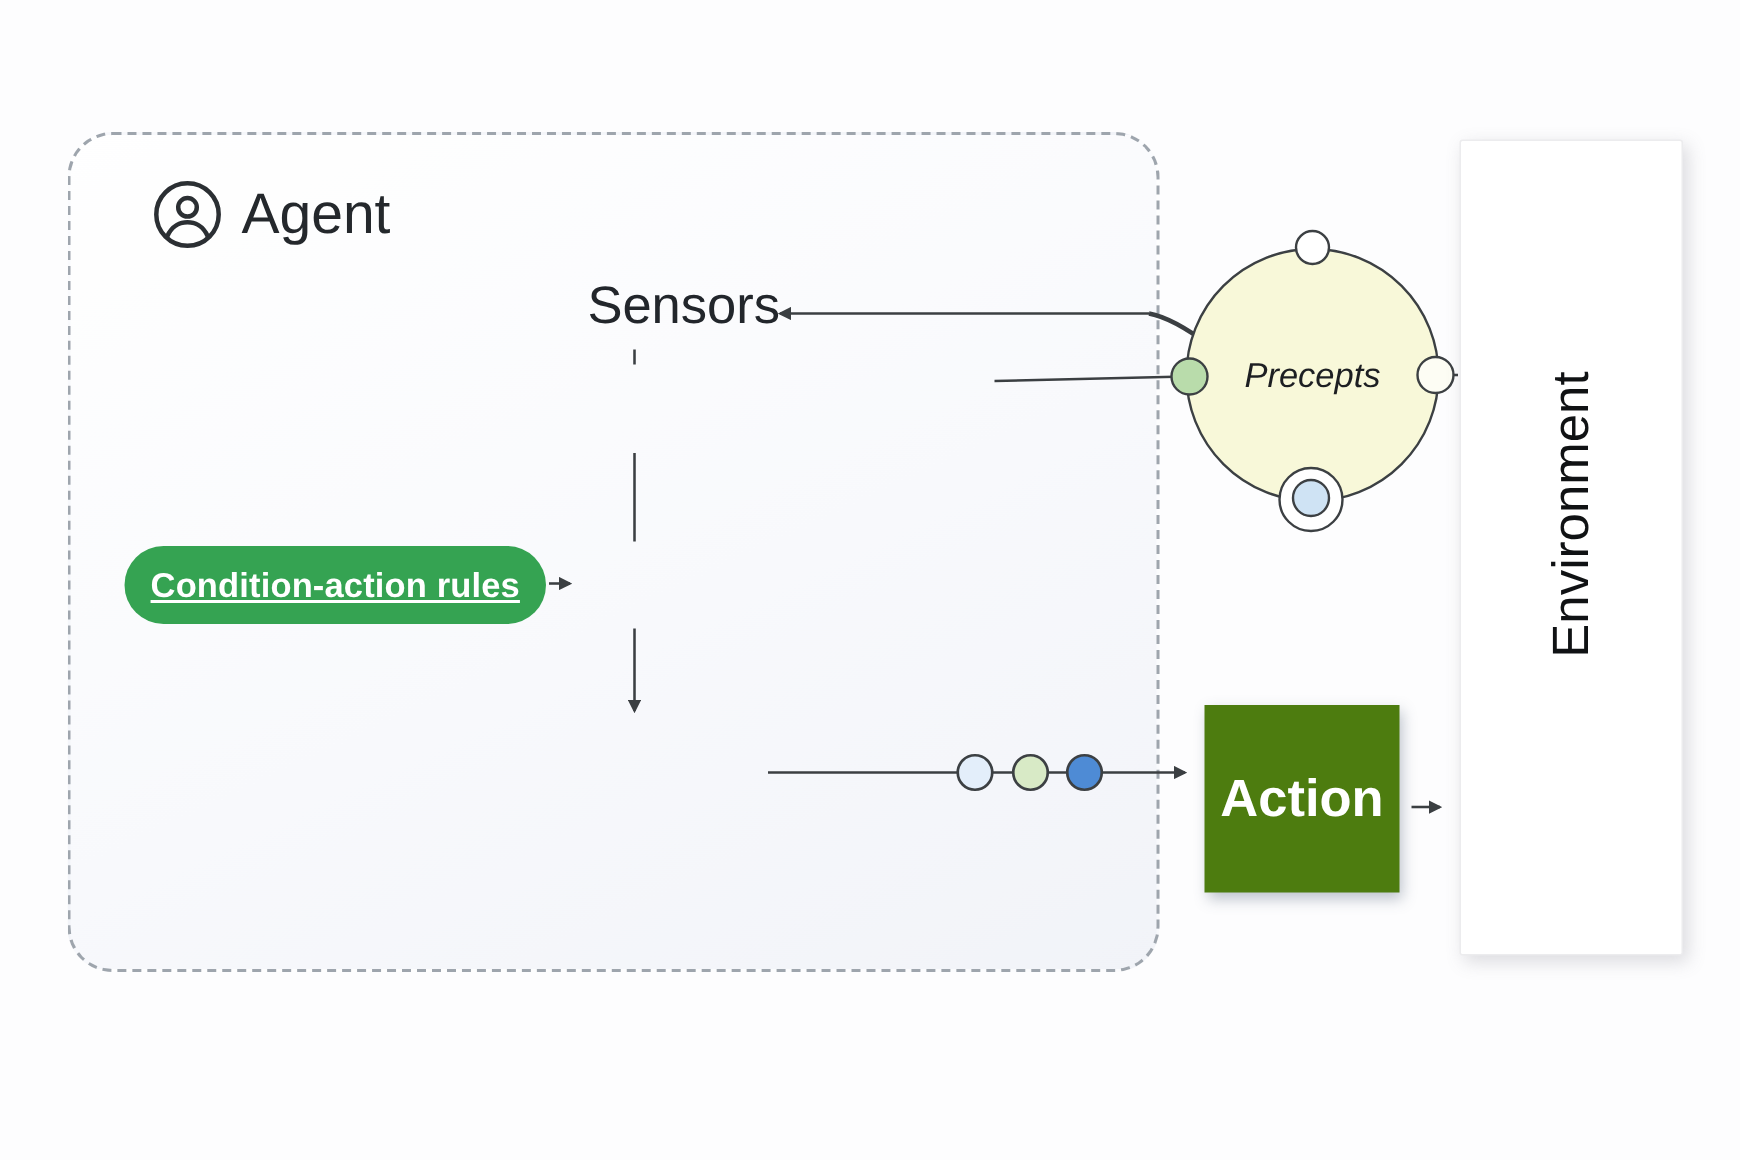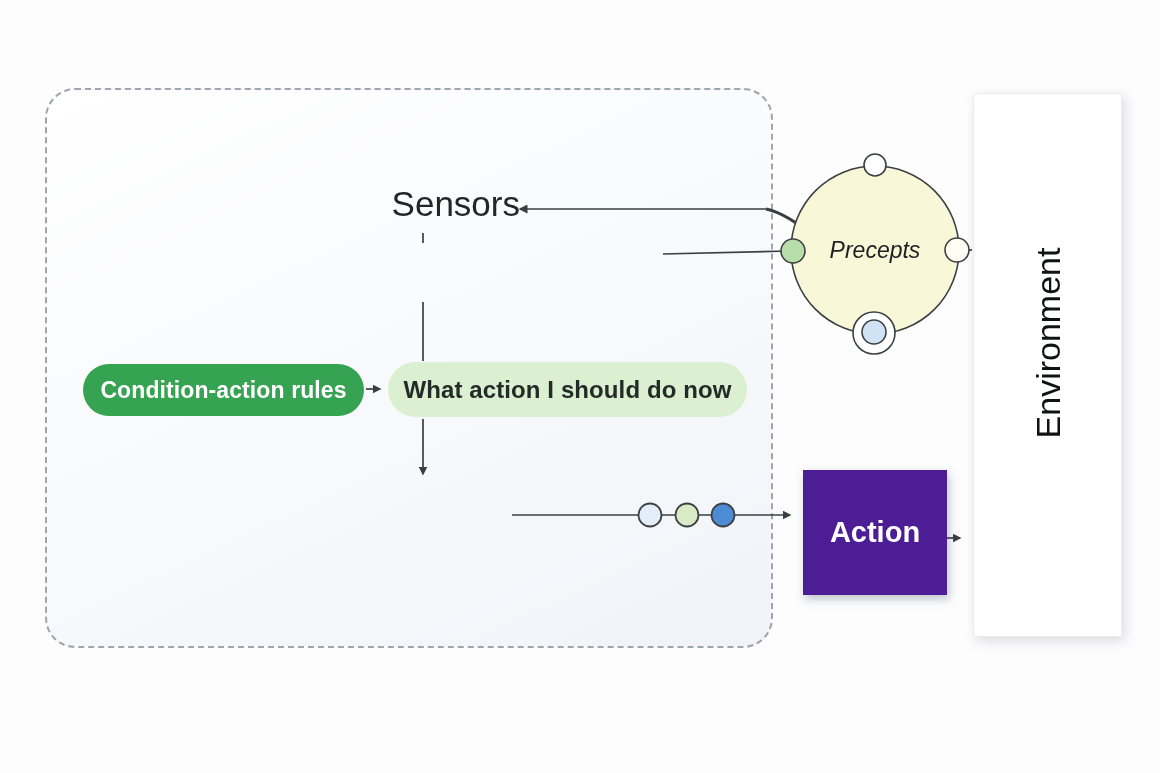--- a/index.html
+++ b/index.html
@@ -28,30 +28,30 @@
   .pill{
     position:absolute;display:flex;align-items:center;justify-content:center;
     border-radius:28px;font-weight:600;letter-spacing:.1px;
   }
   .pill.blue{
     left:328px;top:245px;width:339px;height:55px;
     background:#d3e9fc;color:#1d2b3a;font-size:24px;
   }
   .pill.green{
     left:83px;top:364px;width:281px;height:52px;border-radius:26px;
-    background:#35a352;color:#ffffff;font-size:23px;
+    background:#35a352;color:#ffffff;font-size:23px;text-decoration:underline;
   }
   .pill.lightgreen{
     left:388px;top:362px;width:359px;height:55px;
     background:#daf0d1;color:#232a27;font-size:24px;
   }
   .action-box{
-    position:absolute;left:803px;top:470px;width:144px;height:125px;
-    background:#4c1d95;display:flex;align-items:center;justify-content:center;
-    color:#ffffff;font-size:29px;font-weight:600;
+    position:absolute;left:803px;top:470px;width:130px;height:125px;
+    background:#4d7c0f;display:flex;align-items:center;justify-content:center;
+    color:#ffffff;font-size:35px;font-weight:600;
     box-shadow:2px 4px 9px rgba(70,85,110,0.35);
   }
   .env-box{
     position:absolute;left:973px;top:93px;width:149px;height:544px;
     background:#ffffff;border:1px solid #ececee;box-sizing:border-box;
     box-shadow:3px 4px 12px rgba(100,100,115,0.22);border-radius:2px;
   }
   .env-text{
     position:absolute;left:50%;top:46%;
     transform:translate(-50%,-50%) rotate(-90deg);
@@ -99,27 +99,34 @@
     <circle cx="793" cy="251" r="12" fill="#b9dcab" stroke="#3c4043" stroke-width="1.6"></circle>
     <circle cx="957" cy="250" r="12" fill="#fdfdf4" stroke="#3c4043" stroke-width="1.6"></circle>
     <circle cx="874" cy="333" r="21" fill="#ffffff" stroke="#3c4043" stroke-width="1.6"></circle>
     <circle cx="874" cy="332" r="12" fill="#cfe3f4" stroke="#3c4043" stroke-width="1.6"></circle>
 
     <circle cx="650" cy="515" r="11.5" fill="#e3eefa" stroke="#3c4043" stroke-width="1.8"></circle>
     <circle cx="687" cy="515" r="11.5" fill="#d8eac6" stroke="#3c4043" stroke-width="1.8"></circle>
     <circle cx="723" cy="515" r="11.5" fill="#4e8bd5" stroke="#3c4043" stroke-width="1.8"></circle>
   </svg>
 
+  <div class="agent-label">
+    <svg width="48" height="48" viewBox="0 0 24 24" fill="none">
+      <circle cx="12" cy="12" r="10.4" stroke="#2b2f33" stroke-width="1.5"></circle>
+      <circle cx="12" cy="9.6" r="3.1" stroke="#2b2f33" stroke-width="1.5"></circle>
+      <path d="M5.2 19.4 C6.8 15.6 9.8 14.6 12 14.6 C14.2 14.6 17.2 15.6 18.8 19.4" stroke="#2b2f33" stroke-width="1.5"></path>
+    </svg>
+    <span>Agent</span>
+  </div>
 
   <div class="node-label sensors">Sensors</div>
 
 
   <div class="pill green">Condition-action rules</div>
 
-  <div class="pill lightgreen">What action I should do now</div>
 
 
   <div class="action-box">
     <span>Action</span>
   </div>
 
   <div class="env-box">
     <span class="env-text">Environment</span>
   </div>
 

